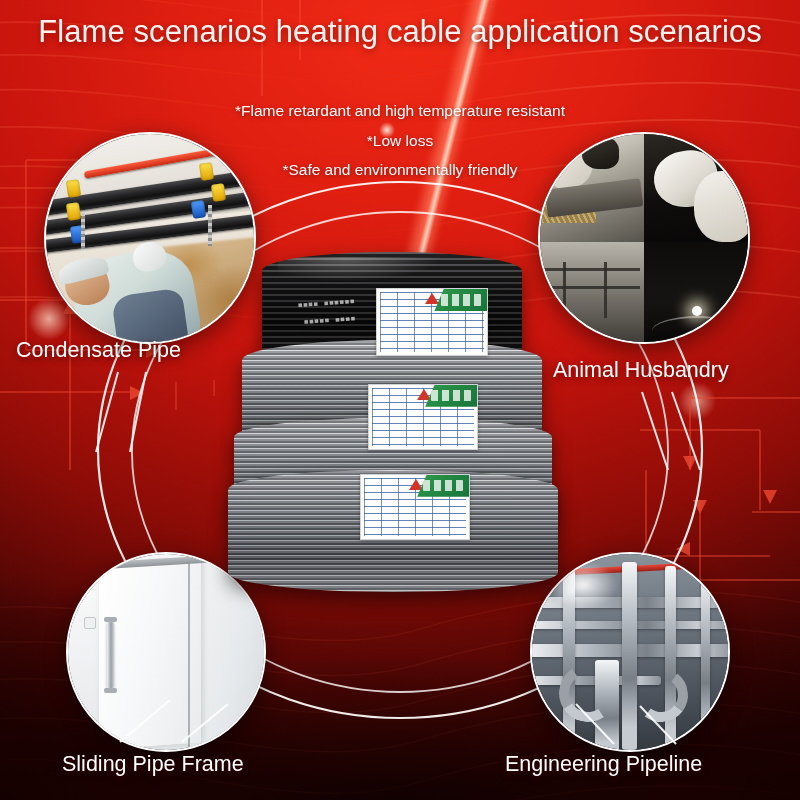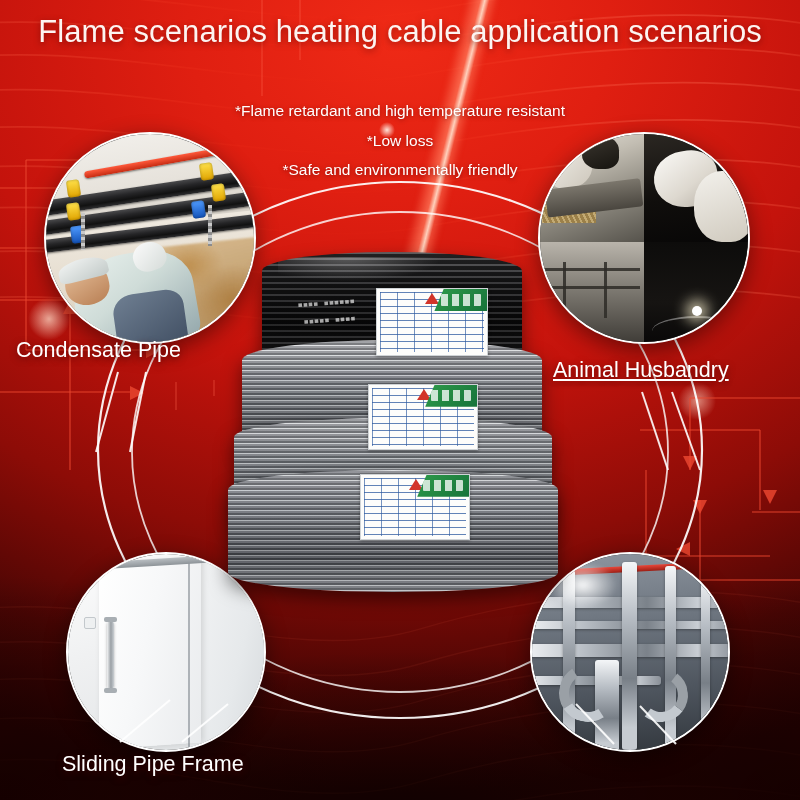--- a/index.html
+++ b/index.html
@@ -212,21 +212,21 @@
   .speclabel .green i{position:absolute;left:12%;top:22%;width:76%;height:52%;
     background:repeating-linear-gradient(90deg, rgba(255,255,255,.9) 0 7px, rgba(255,255,255,0) 7px 11px);
     border-radius:1px;opacity:.85;}
   .coilprint{position:absolute;color:rgba(235,235,235,.7);font-size:7px;letter-spacing:1px;
     transform:rotate(-4deg);font-family:"Liberation Mono","DejaVu Sans Mono",monospace;}
 
   
   .cap{position:absolute;color:#ffffff;font-size:21.5px;white-space:nowrap;
     text-shadow:0 2px 7px rgba(70,0,0,.75);}
   .cap-cond{left:16px;top:338px;}
-  .cap-anim{left:553px;top:358px;text-decoration:underline;}
+  .cap-anim{left:553px;top:358px;}
   .cap-door{left:62px;top:752px;}
   .cap-eng{left:505px;top:752px;}
 
   
   .conn{position:absolute;inset:0;pointer-events:none;}
   .conn svg{width:100%;height:100%;}
 </style>
 </head>
 <body>
 
@@ -468,14 +468,15 @@
         <path d="M182 742 L228 704"></path>
         <path d="M614 744 L576 704"></path>
         <path d="M676 744 L640 706"></path>
       </g>
     </svg>
   </div>
 
   <div class="cap cap-cond">Condensate Pipe</div>
   <div class="cap cap-anim">Animal Husbandry</div>
   <div class="cap cap-door">Sliding Pipe Frame</div>
+  <div class="cap cap-eng">Engineering Pipeline</div>
 
 </div>
 
 </body></html>

